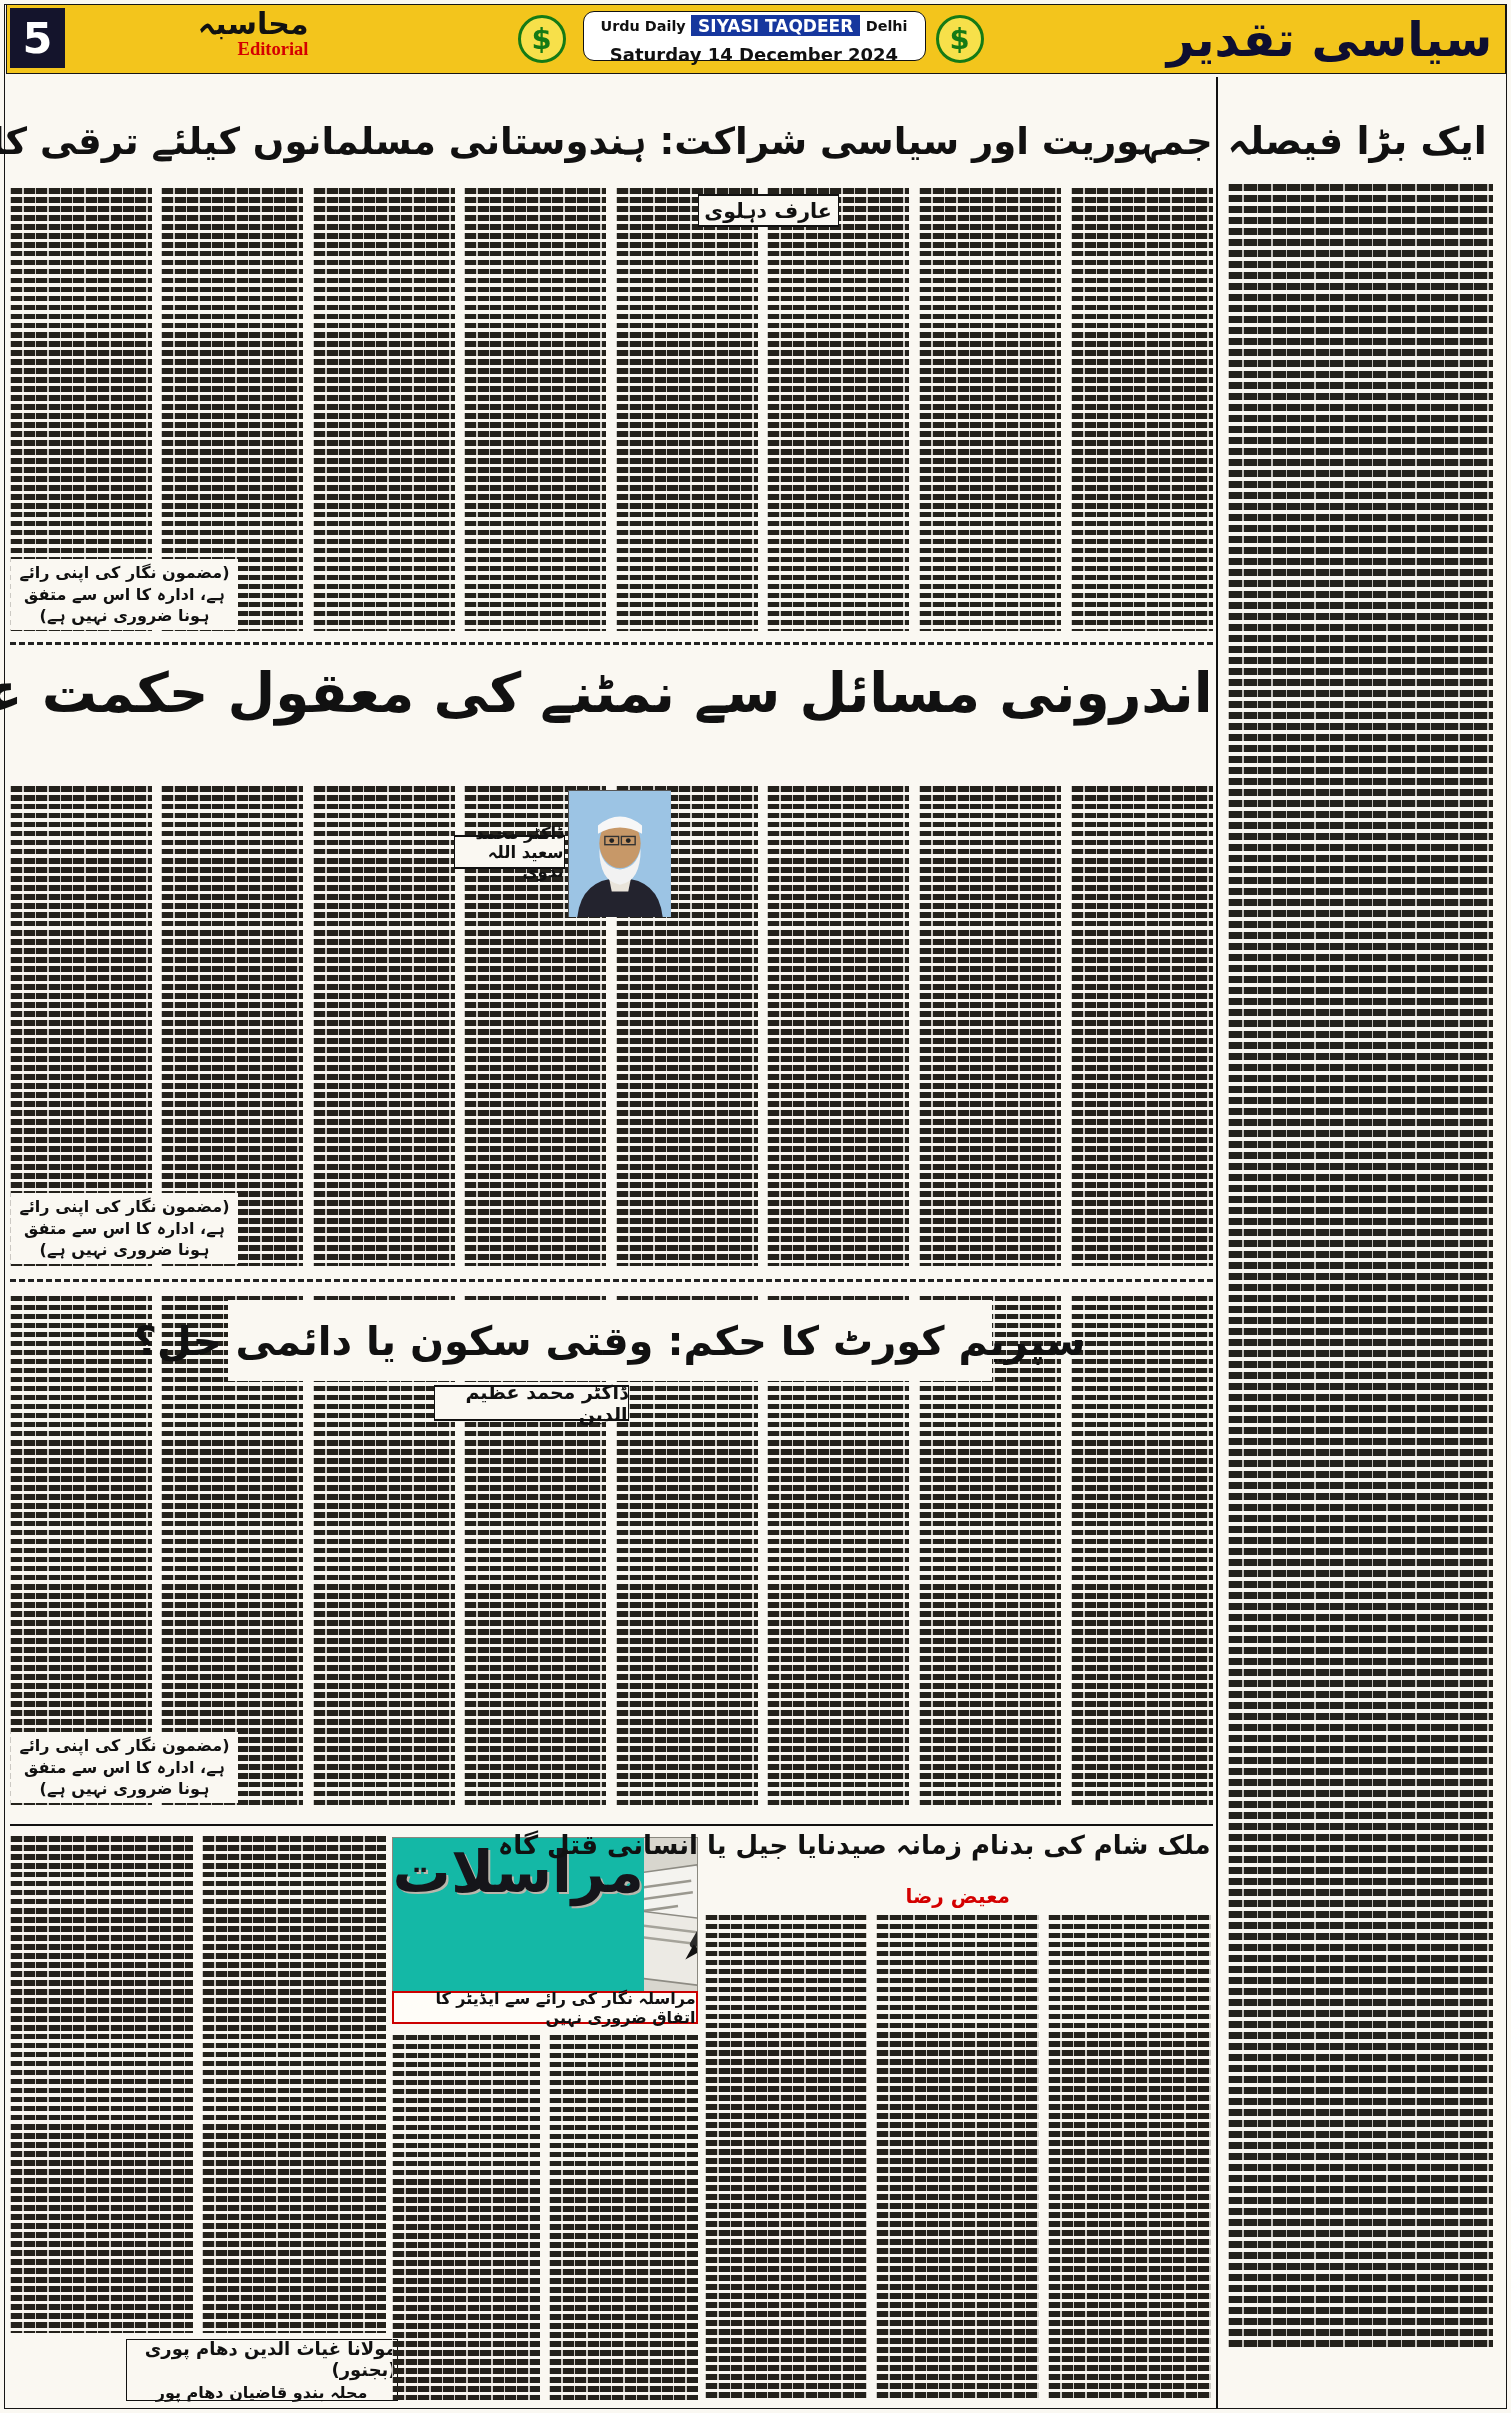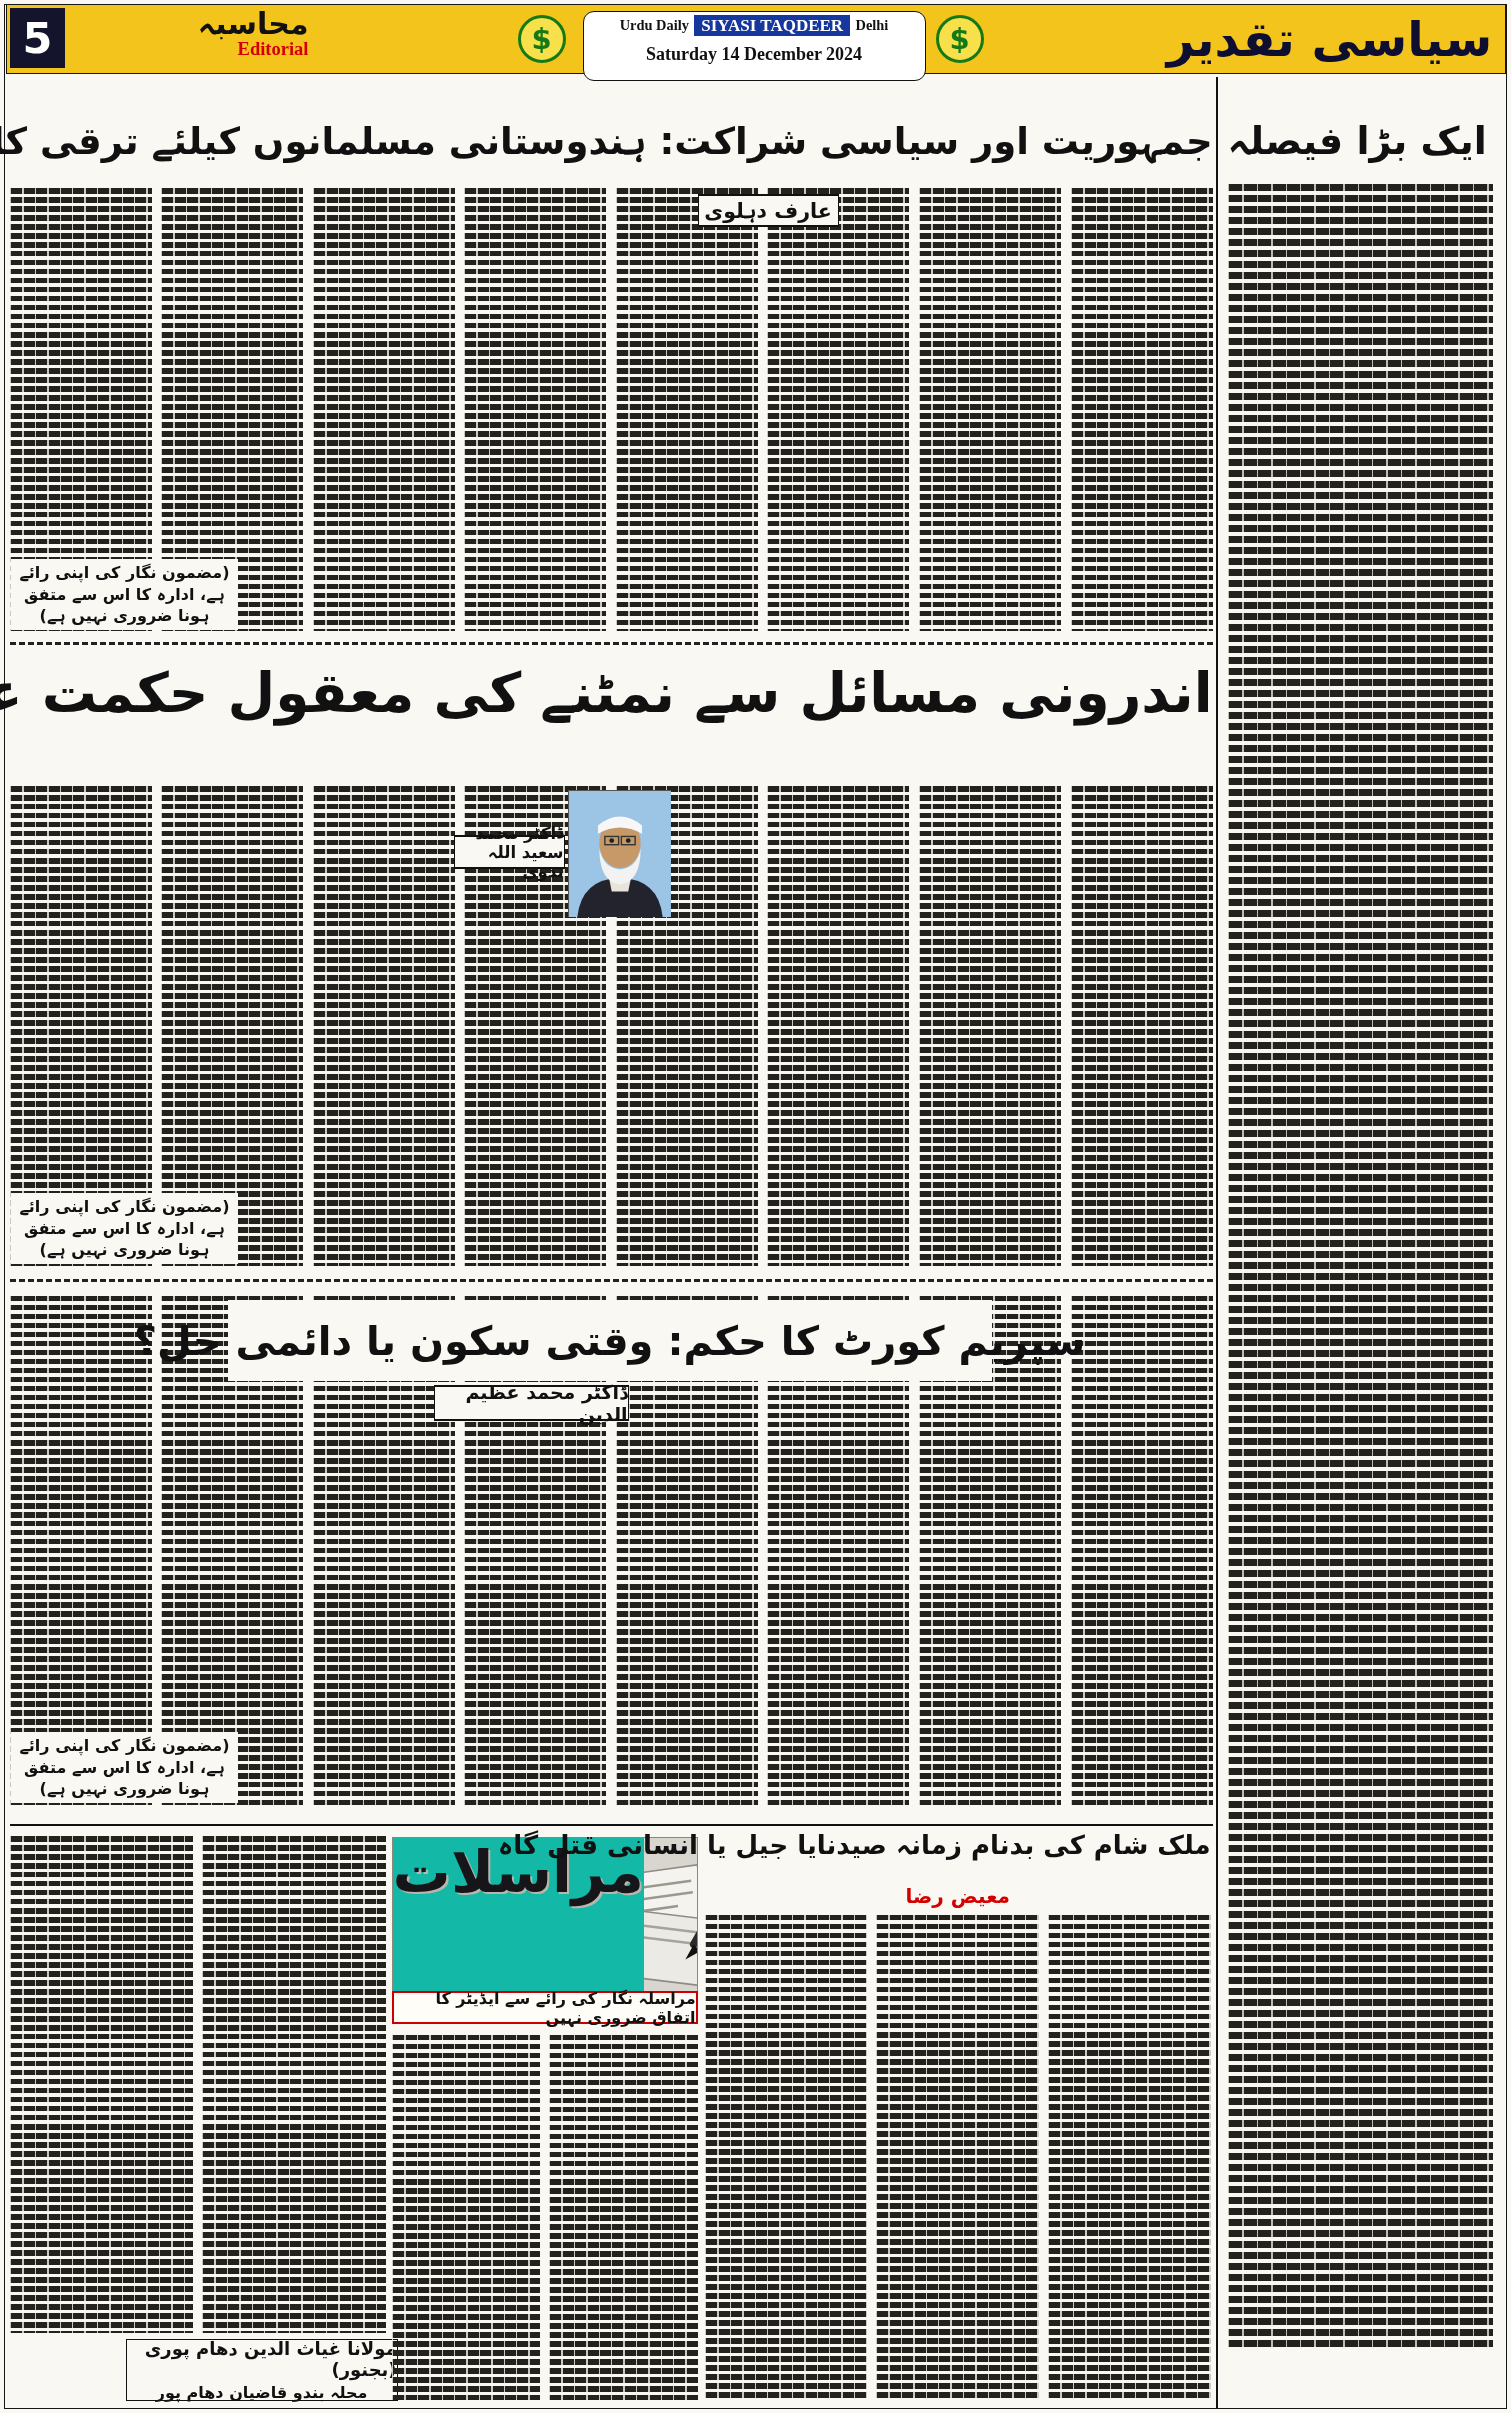--- a/index.html
+++ b/index.html
@@ -16,22 +16,22 @@
   .pageno { position:absolute; left:3.4px; top:3.4px; width:55px; height:60px;
     background:#14142c; color:#fff; font-size:43px; font-weight:bold;
     display:flex; align-items:center; justify-content:center; }
   .section-block { position:absolute; left:158px; top:2.7px; width:144px; text-align:right; }
   .section-urdu { font-size:30px; font-weight:bold; direction:rtl; line-height:1.05; }
   .section-en { color:#d40000; font-size:18.5px; font-weight:bold; font-family:"Liberation Serif", serif; }
   .logo-circle { position:absolute; top:10.3px; width:48px; height:48px; border-radius:50%;
     background:#f7e04a; border:3.4px solid #157a15; color:#157a15;
     font-size:29px; font-weight:bold; display:flex; align-items:center; justify-content:center; }
   .logo-a { left:511px; } .logo-b { left:929px; }
-  .center-box { position:absolute; left:576px; top:5.5px; width:343px; height:70px;
-    background:#fff; border:1.4px solid #111; border-radius:11px; text-align:center; padding-top:3.4px;font-family:Liberation Serif, serif; }
+  .center-box { position:absolute; left:576px; top:5.5px; width:343px; height:50px;
+    background:#fff; border:1.4px solid #111; border-radius:11px; text-align:center; padding-top:3.4px; }
   .mast-line1 { display:flex; align-items:center; justify-content:center; gap:5.5px;
     font-size:14.4px; font-weight:bold; }
   .brand { background:#16379e; color:#fff; padding:0.7px 6.9px; font-size:17px; font-weight:bold; }
   .mast-date { font-size:18px; font-weight:bold; margin-top:8px; }
   .urdu-mast { position:absolute; right:12.4px; top:0px; font-size:48px; font-weight:bold;
     color:#0e0e30; direction:rtl; line-height:69px; }
 
   
   .sim {
     background-image:

